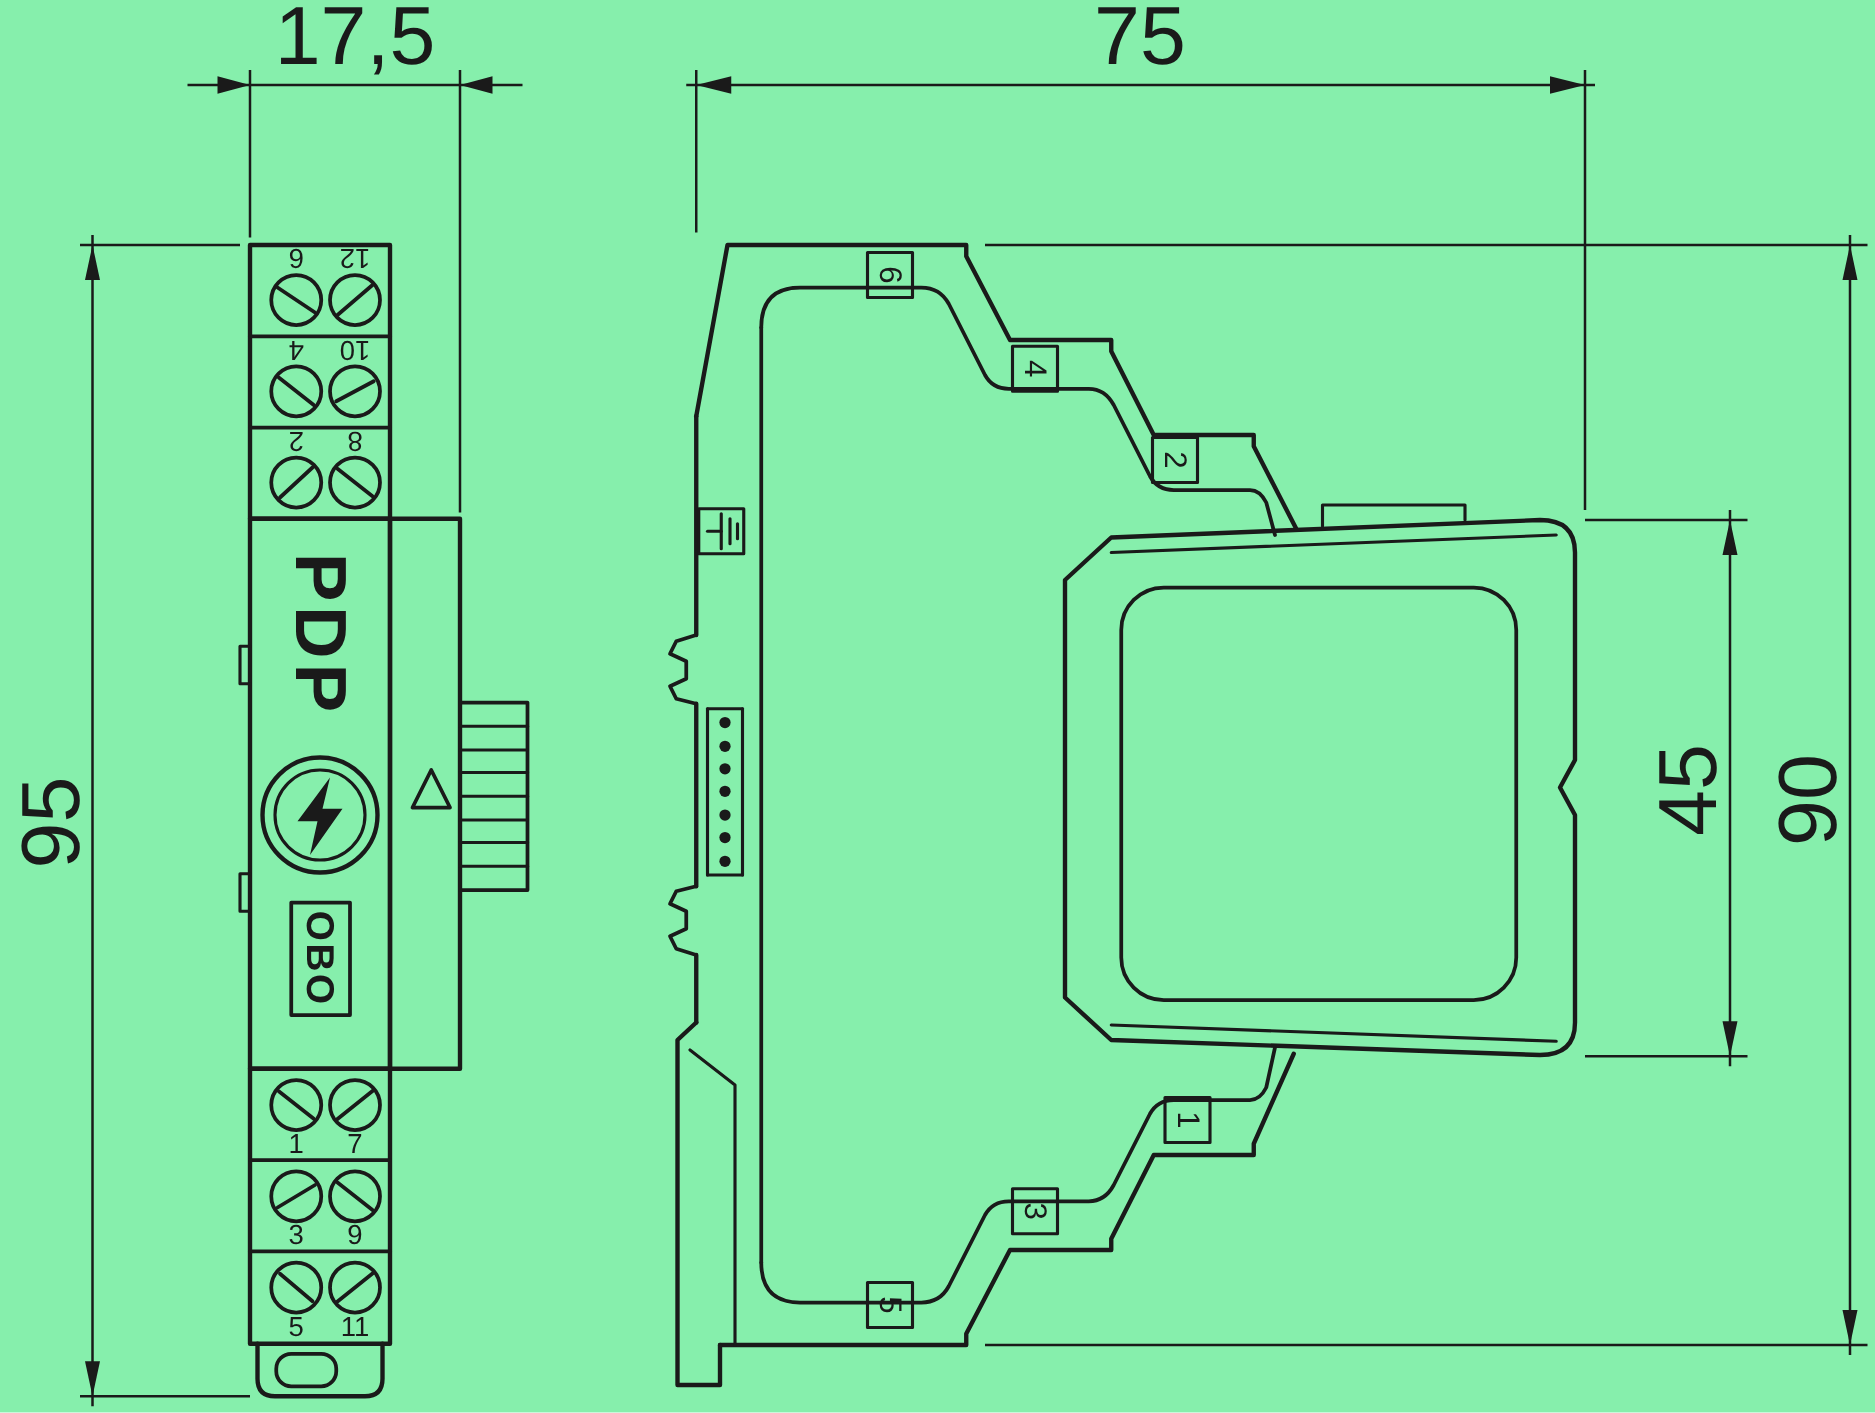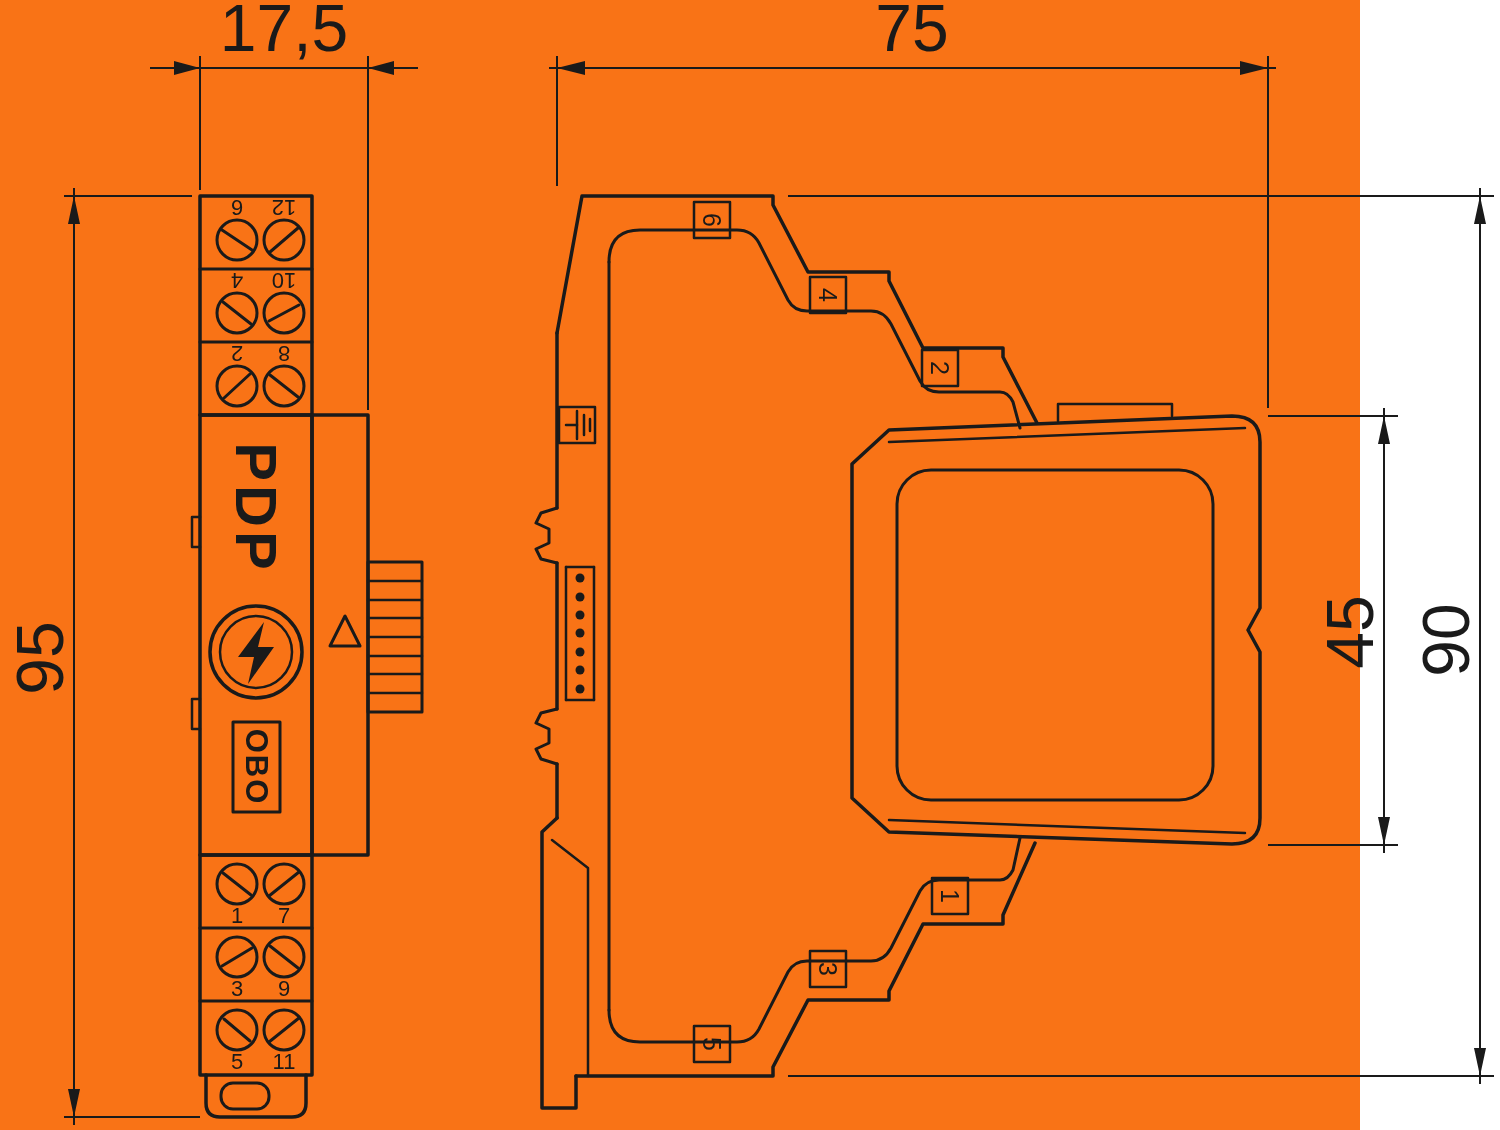--- a/index.html
+++ b/index.html
@@ -1,16 +1,16 @@
 <!DOCTYPE html>
 <html><head>
 <meta charset="utf-8">
 <style>
   html,body{margin:0;padding:0;background:#ffffff}
-  .stage{width:1360px;height:1130px;position:relative;background:#f97316}
+  .stage{width:1500px;height:1130px;position:relative;background:#86efac}
   svg{display:block}
   .ol{fill:none;stroke:#1a1a1a;stroke-width:3.5;stroke-linejoin:round;stroke-linecap:round}
   .t2{stroke-width:2.5}
   .t3{stroke-width:3}
   .dim{fill:none;stroke:#1a1a1a;stroke-width:2;stroke-linecap:butt}
   .ah{fill:#1a1a1a;stroke:none}
   .blk{fill:#1a1a1a;stroke:none}
   text{font-family:"Liberation Sans","DejaVu Sans",sans-serif;fill:#1a1a1a;
        text-anchor:middle;dominant-baseline:central}
   .dimtext{font-size:66px}

